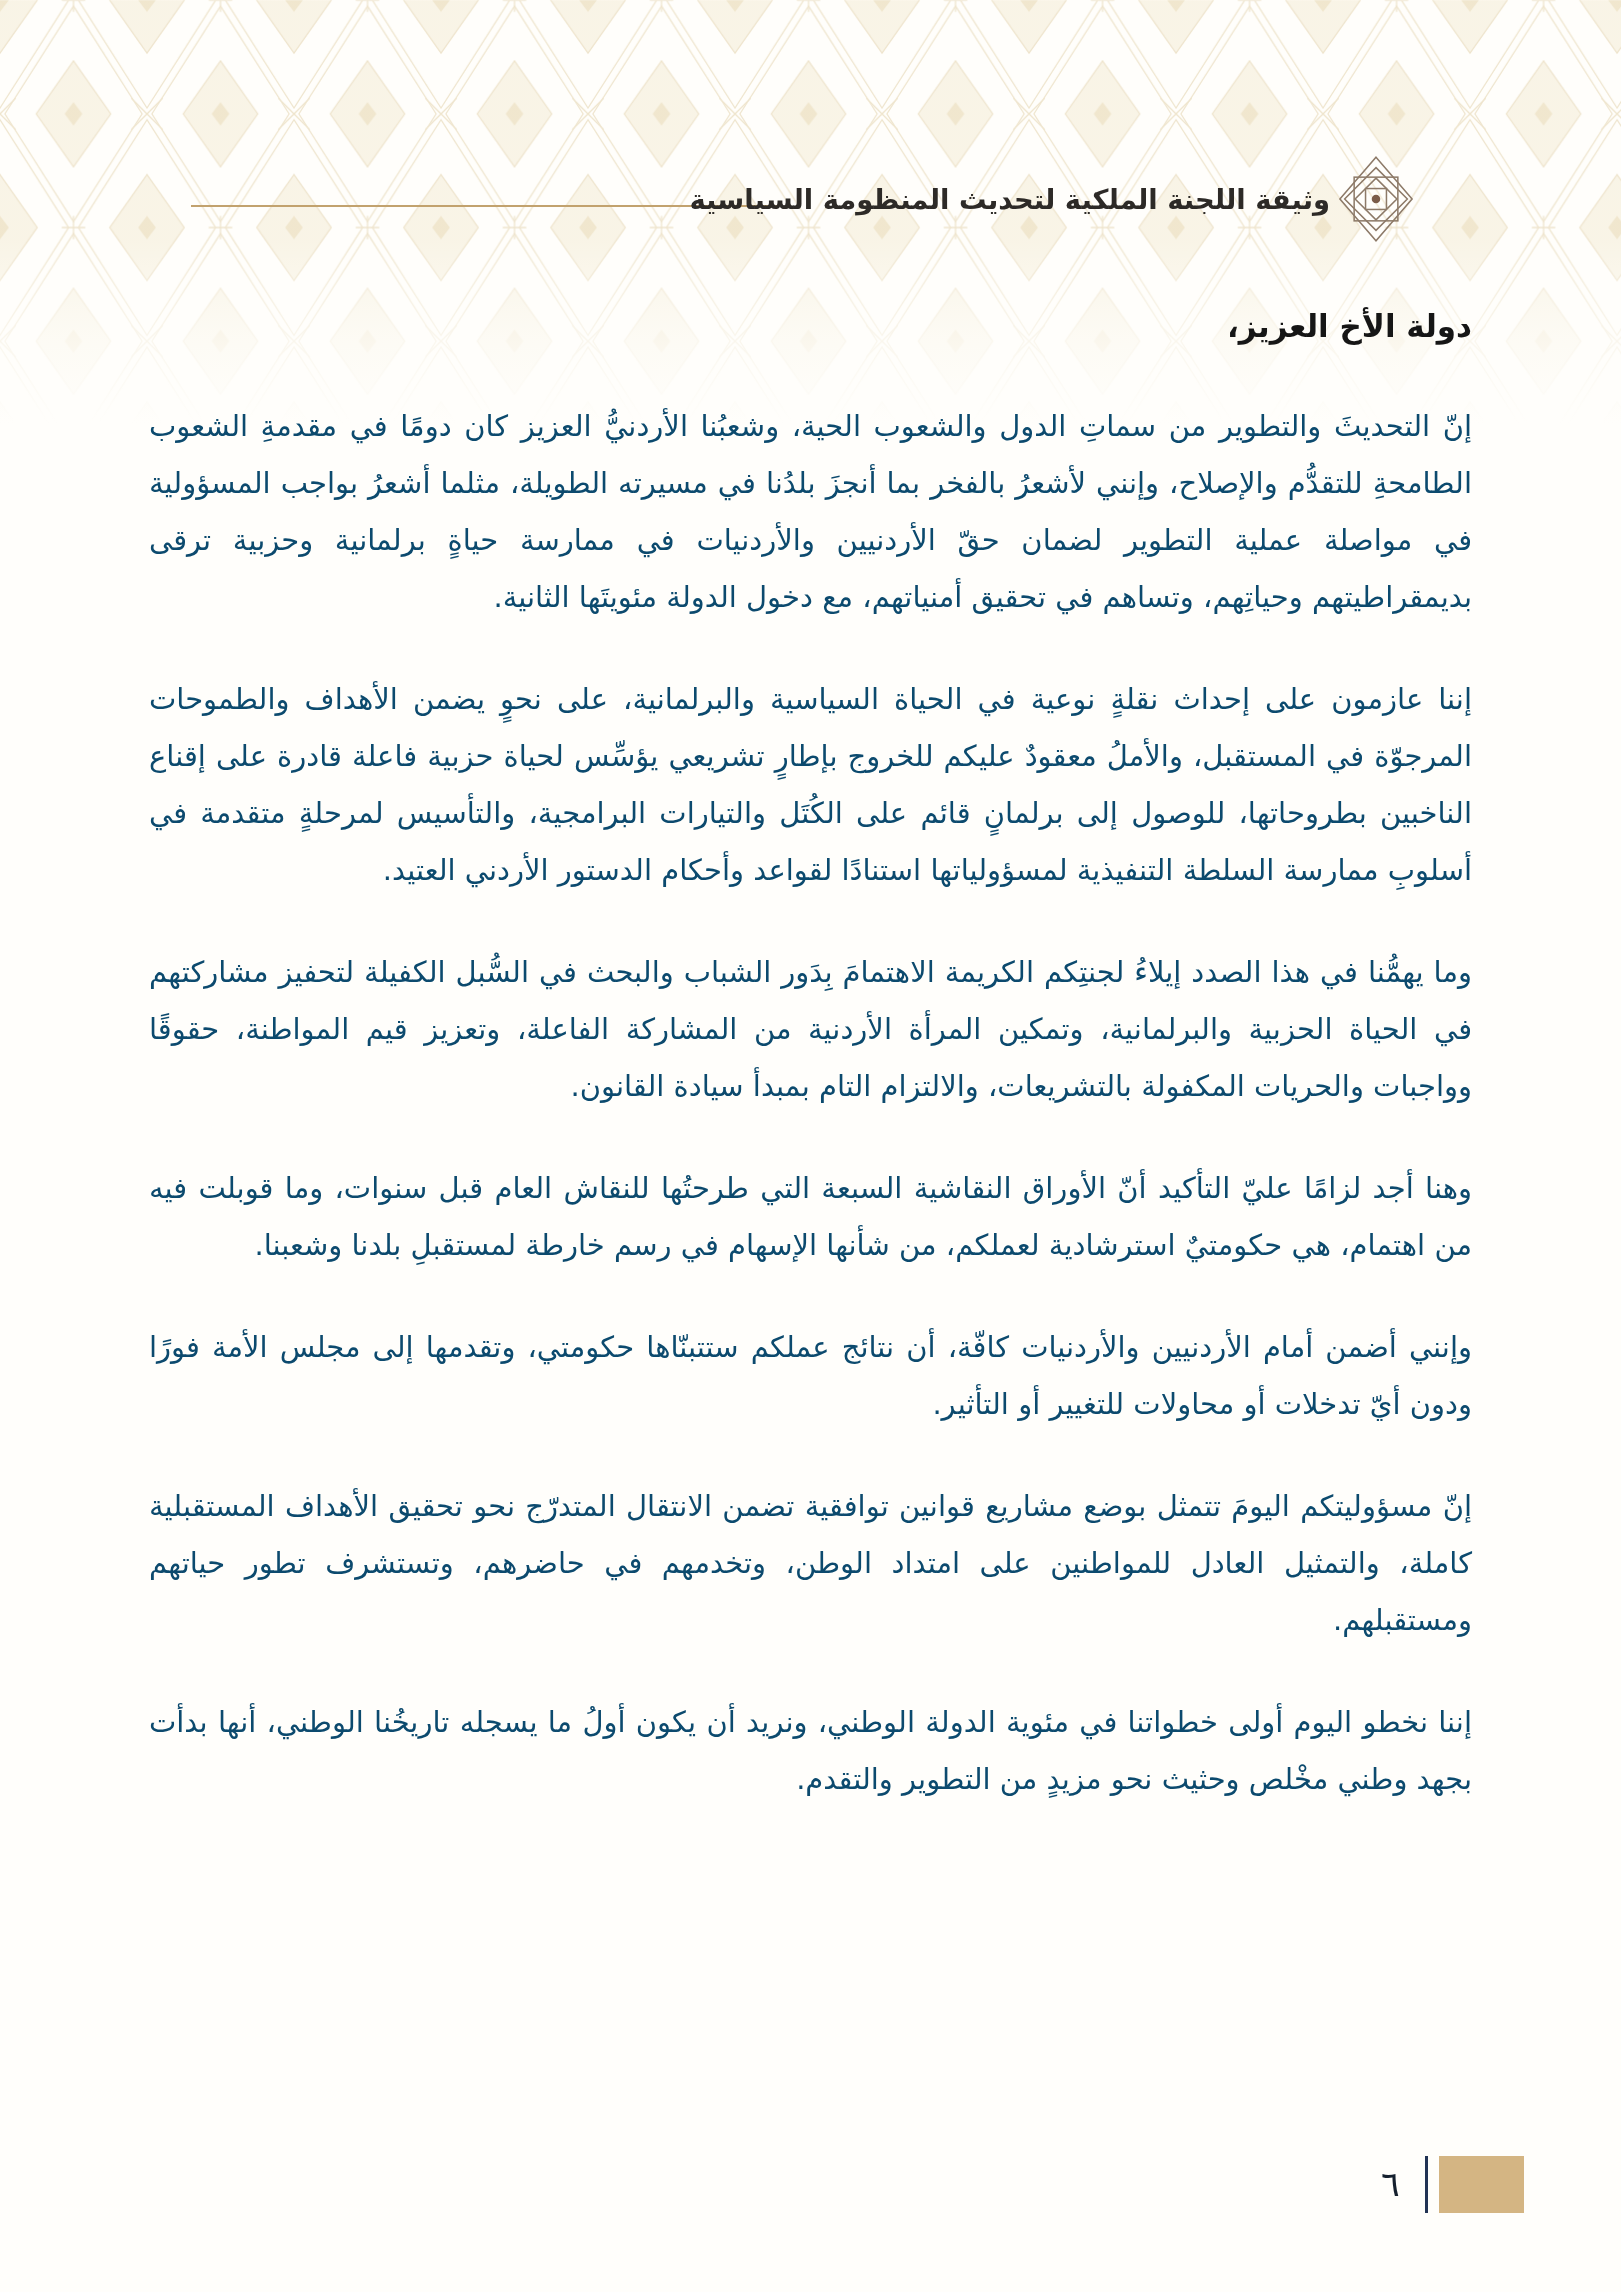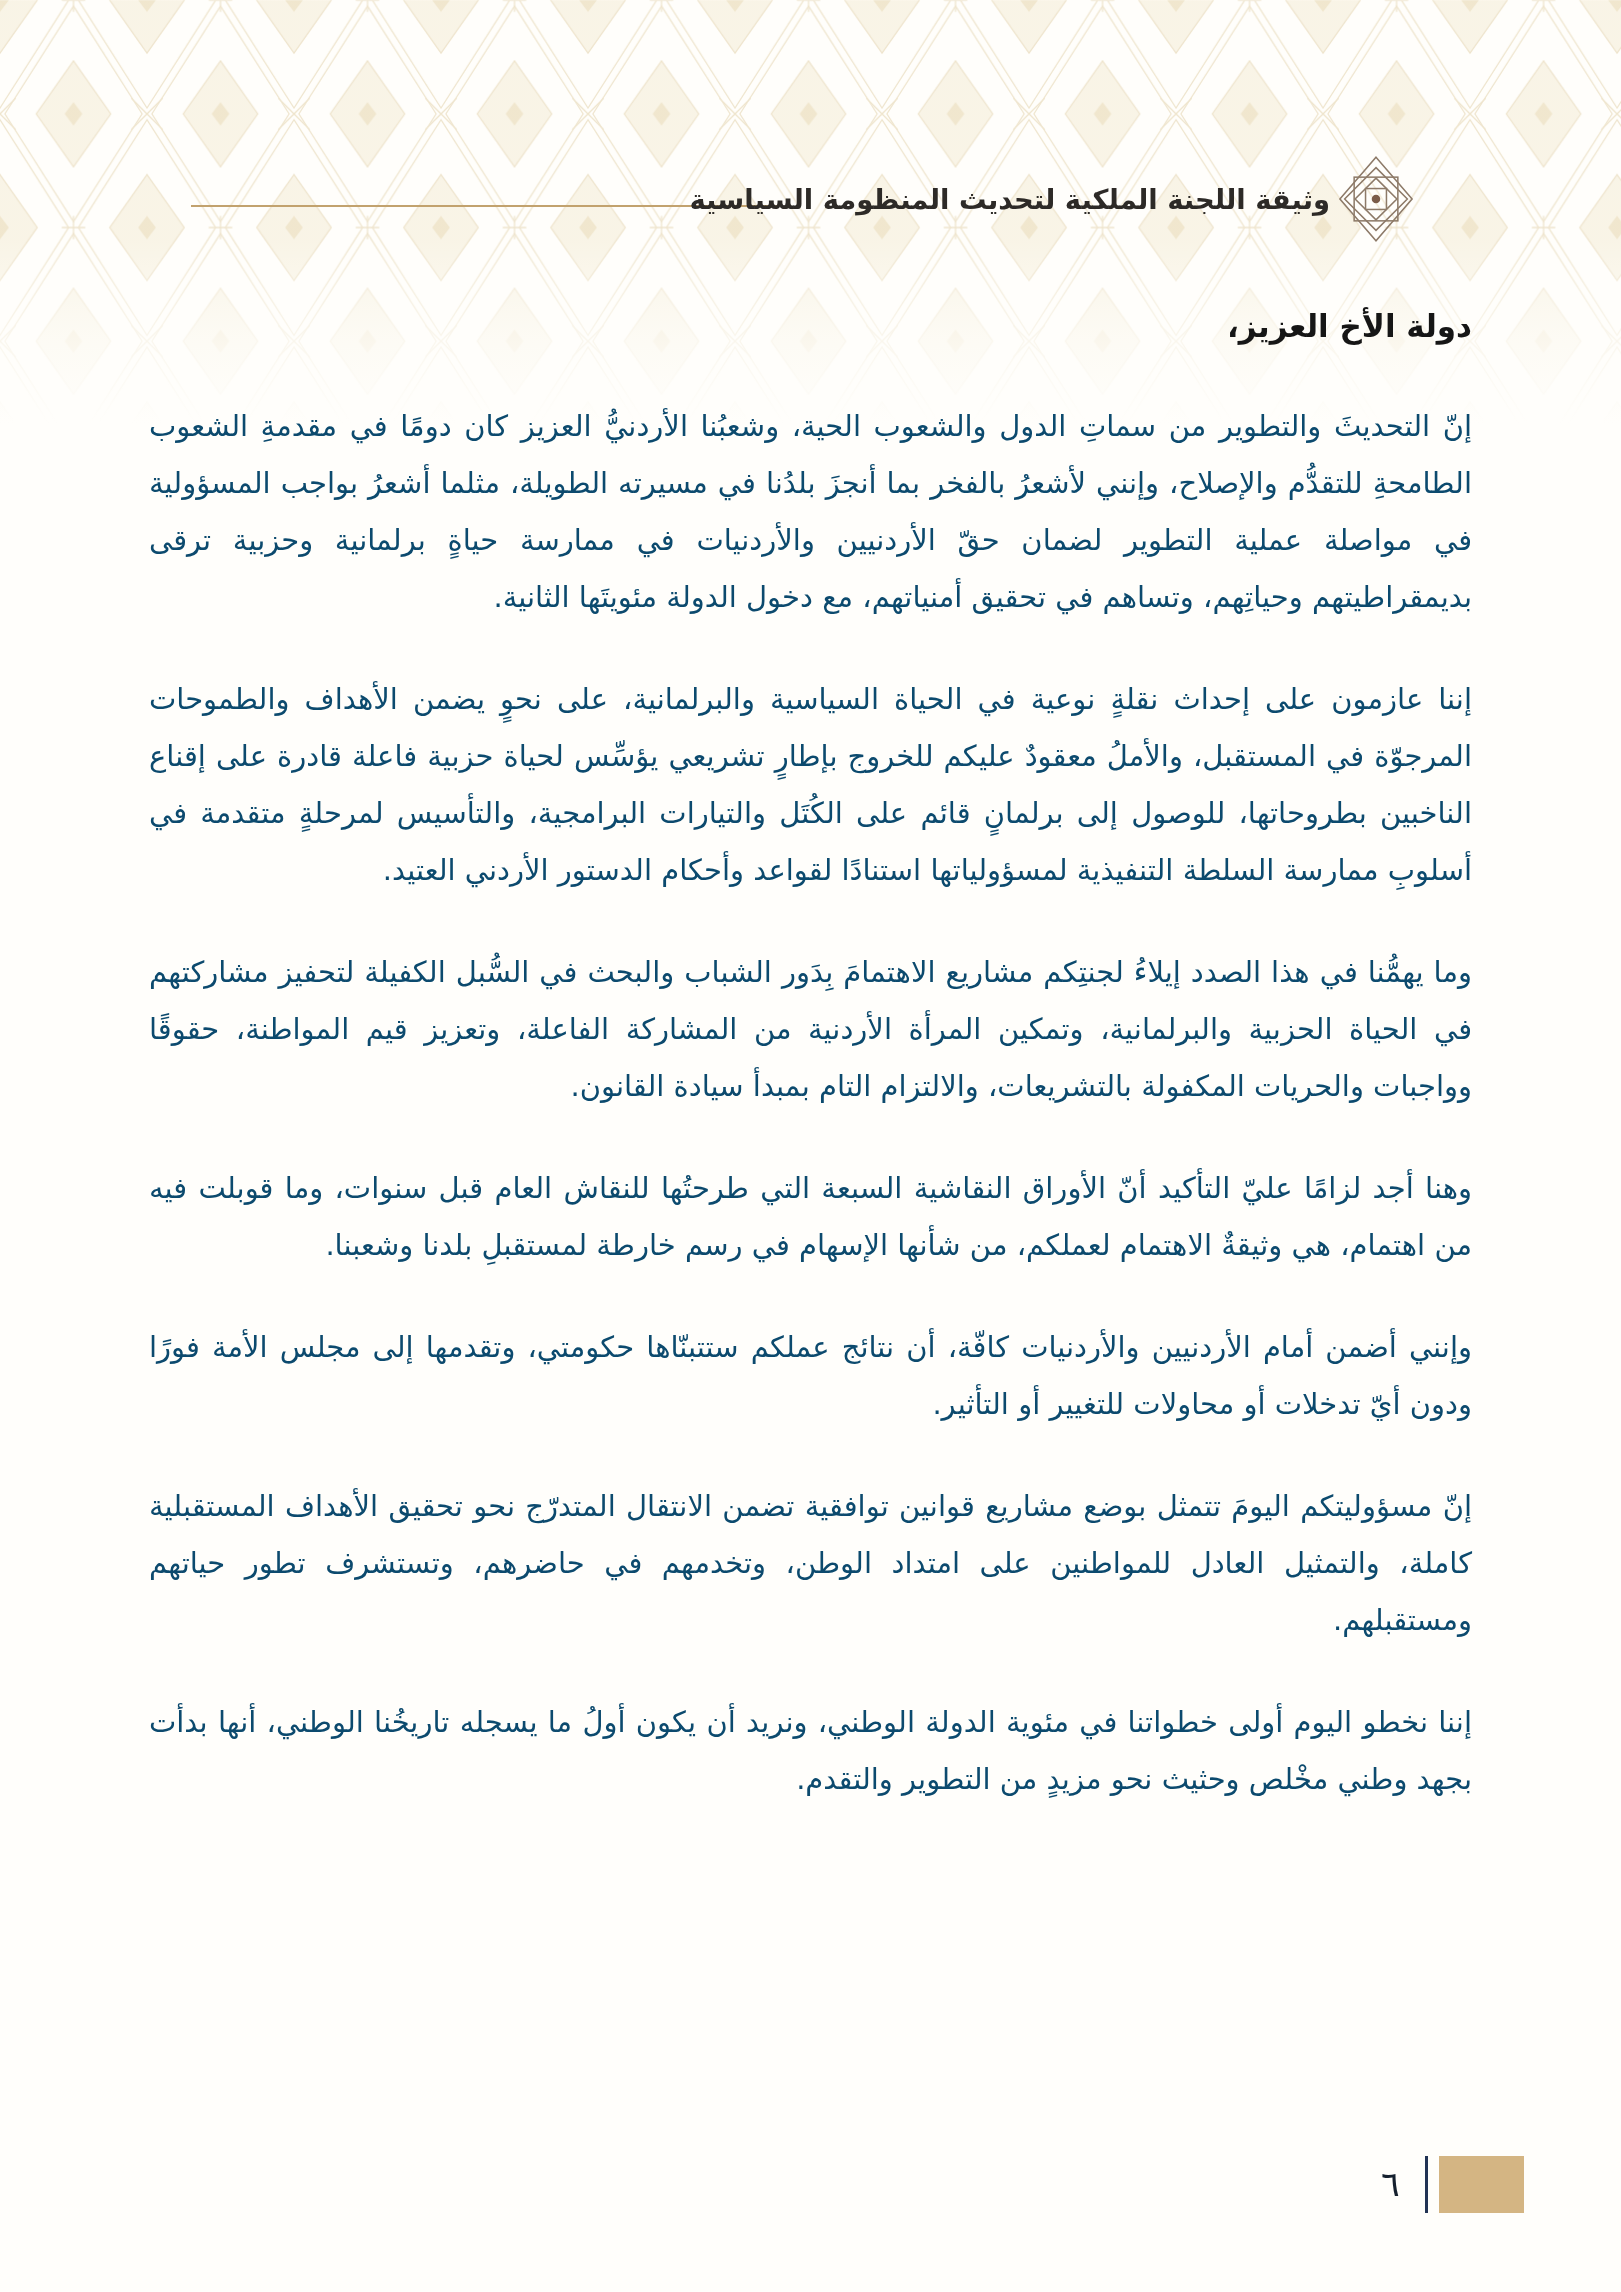--- a/index.html
+++ b/index.html
@@ -119,22 +119,22 @@
         <polygon points="40,24 62,46 40,68 18,46"></polygon>
       </g>
       <circle cx="40" cy="46" r="4.5" fill="#7b5c49"></circle>
     </svg>
   </div>
 
   <div class="letter">
     <p class="salutation">دولة الأخ العزيز،</p>
     <p class="para">إنّ التحديثَ والتطوير من سماتِ الدول والشعوب الحية، وشعبُنا الأردنيُّ العزيز كان دومًا في مقدمةِ الشعوب الطامحةِ للتقدُّم والإصلاح، وإنني لأشعرُ بالفخر بما أنجزَ بلدُنا في مسيرته الطويلة، مثلما أشعرُ بواجب المسؤولية في مواصلة عملية التطوير لضمان حقّ الأردنيين والأردنيات في ممارسة حياةٍ برلمانية وحزبية ترقى بديمقراطيتهم وحياتِهم، وتساهم في تحقيق أمنياتهم، مع دخول الدولة مئويتَها الثانية.</p>
     <p class="para">إننا عازمون على إحداث نقلةٍ نوعية في الحياة السياسية والبرلمانية، على نحوٍ يضمن الأهداف والطموحات المرجوّة في المستقبل، والأملُ معقودٌ عليكم للخروج بإطارٍ تشريعي يؤسِّس لحياة حزبية فاعلة قادرة على إقناع الناخبين بطروحاتها، للوصول إلى برلمانٍ قائم على الكُتَل والتيارات البرامجية، والتأسيس لمرحلةٍ متقدمة في أسلوبِ ممارسة السلطة التنفيذية لمسؤولياتها استنادًا لقواعد وأحكام الدستور الأردني العتيد.</p>
-    <p class="para">وما يهمُّنا في هذا الصدد إيلاءُ لجنتِكم مشاريع الاهتمامَ بِدَور الشباب والبحث في السُّبل الكفيلة لتحفيز مشاركتهم في الحياة الحزبية والبرلمانية، وتمكين المرأة الأردنية من المشاركة الفاعلة، وتعزيز قيم المواطنة، حقوقًا وواجبات والحريات المكفولة بالتشريعات، والالتزام التام بمبدأ سيادة القانون.</p>
-    <p class="para">وهنا أجد لزامًا عليّ التأكيد أنّ الأوراق النقاشية السبعة التي طرحتُها للنقاش العام قبل سنوات، وما قوبلت فيه من اهتمام، هي وثيقةٌ الاهتمام لعملكم، من شأنها الإسهام في رسم خارطة لمستقبلِ بلدنا وشعبنا.</p>
+    <p class="para">وما يهمُّنا في هذا الصدد إيلاءُ لجنتِكم الكريمة الاهتمامَ بِدَور الشباب والبحث في السُّبل الكفيلة لتحفيز مشاركتهم في الحياة الحزبية والبرلمانية، وتمكين المرأة الأردنية من المشاركة الفاعلة، وتعزيز قيم المواطنة، حقوقًا وواجبات والحريات المكفولة بالتشريعات، والالتزام التام بمبدأ سيادة القانون.</p>
+    <p class="para">وهنا أجد لزامًا عليّ التأكيد أنّ الأوراق النقاشية السبعة التي طرحتُها للنقاش العام قبل سنوات، وما قوبلت فيه من اهتمام، هي حكومتيٌ استرشادية لعملكم، من شأنها الإسهام في رسم خارطة لمستقبلِ بلدنا وشعبنا.</p>
     <p class="para">وإنني أضمن أمام الأردنيين والأردنيات كافّة، أن نتائج عملكم ستتبنّاها حكومتي، وتقدمها إلى مجلس الأمة فورًا ودون أيّ تدخلات أو محاولات للتغيير أو التأثير.</p>
     <p class="para">إنّ مسؤوليتكم اليومَ تتمثل بوضع مشاريع قوانين توافقية تضمن الانتقال المتدرّج نحو تحقيق الأهداف المستقبلية كاملة، والتمثيل العادل للمواطنين على امتداد الوطن، وتخدمهم في حاضرهم، وتستشرف تطور حياتهم ومستقبلهم.</p>
     <p class="para">إننا نخطو اليوم أولى خطواتنا في مئوية الدولة الوطني، ونريد أن يكون أولُ ما يسجله تاريخُنا الوطني، أنها بدأت بجهد وطني مخْلص وحثيث نحو مزيدٍ من التطوير والتقدم.</p>
   </div>
 
   <div class="pg-num">٦</div>
   <div class="ftr-bar"></div>
   <div class="ftr-gold"></div>
 
 </div>

